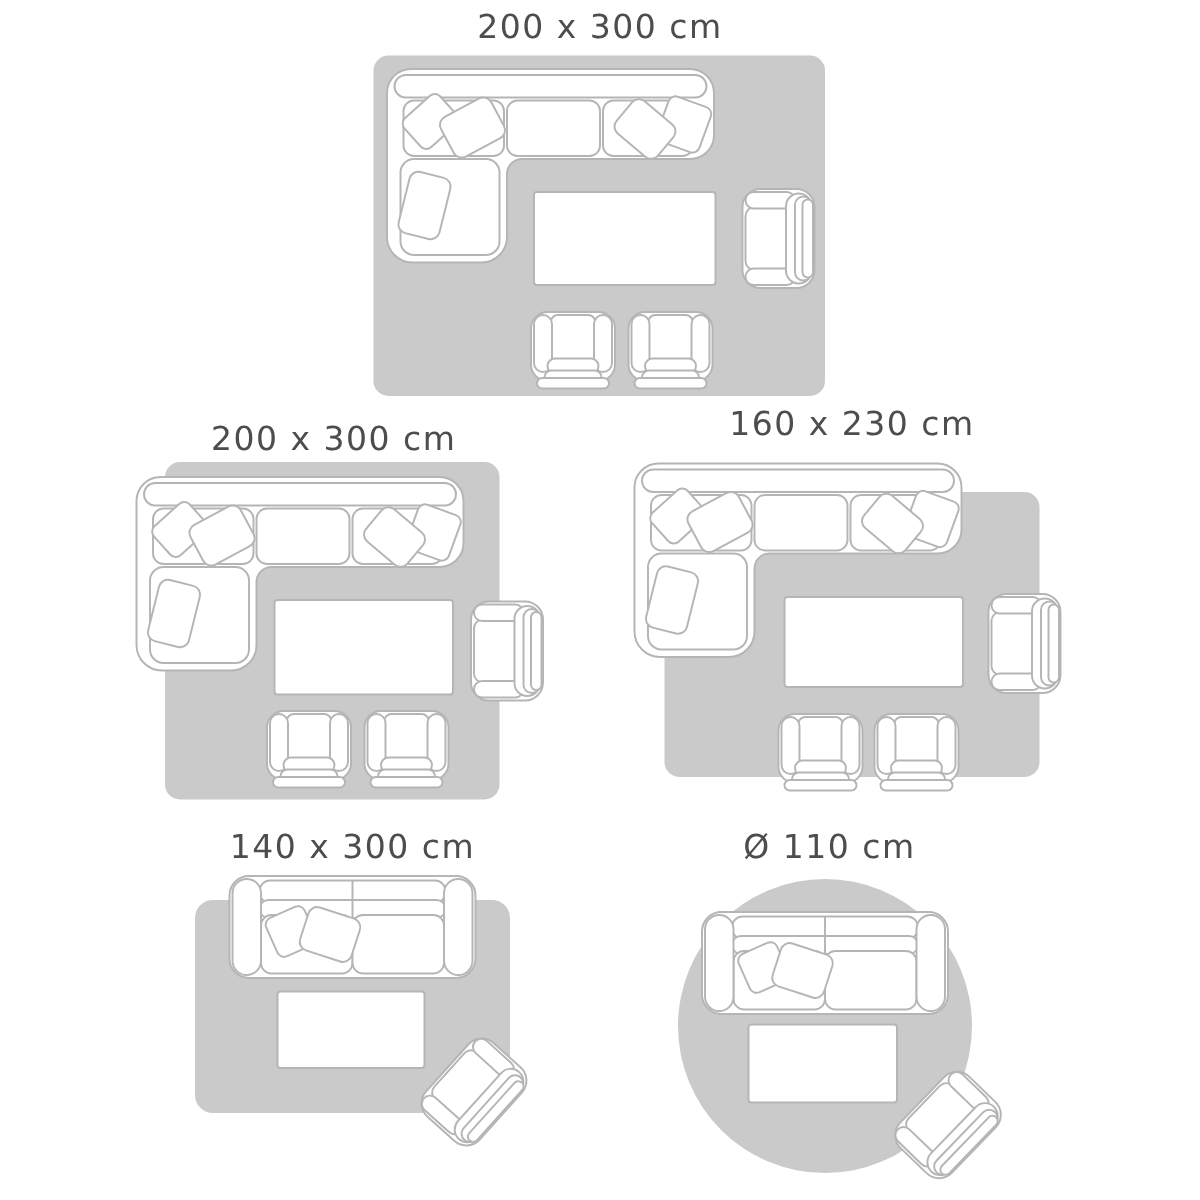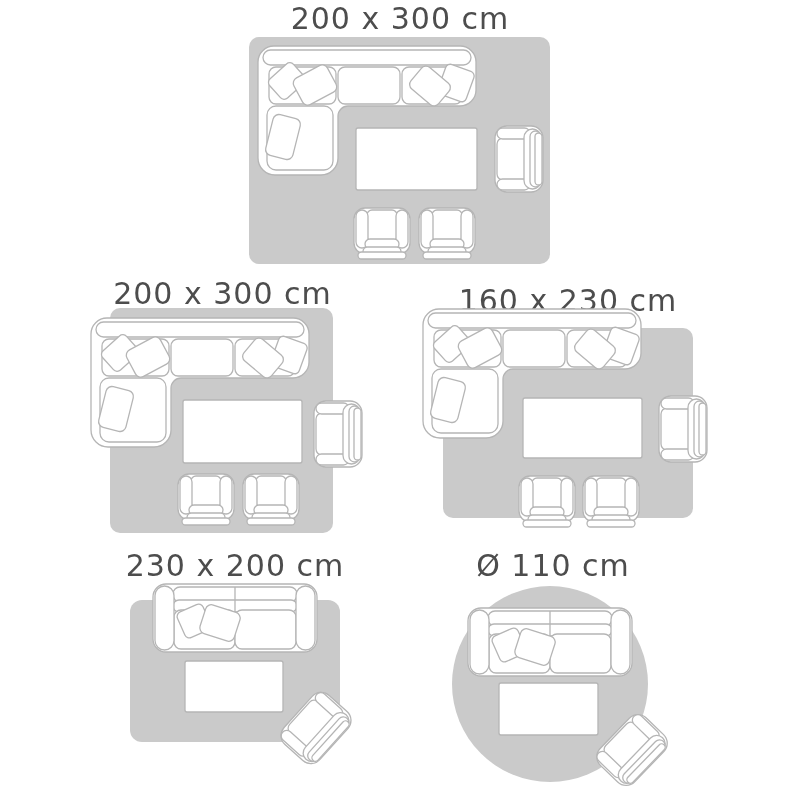--- a/index.html
+++ b/index.html
@@ -1,21 +1,21 @@
 <!DOCTYPE html>
 <html style="--rug: #cacaca; --line: #b5b5b5; --fill: #ffffff; --label: #4d4d4d;"><head>
 <meta charset="utf-8">
 <style>
   * { margin:0; padding:0; box-sizing:border-box; }
   html,body { width:800px; height:800px; background:#ffffff; }
   body { position:relative; overflow:hidden; font-family:"DejaVu Sans","Liberation Sans",sans-serif; }
   .size-label {
     position:absolute;
     text-align:center;
-    font-size:30px;
+    font-size:22px;
     line-height:26px;
     letter-spacing:1px;
     color:var(--label,#4d4d4d);
     white-space:nowrap;
   }
   .scene { position:absolute; }
   .scene svg { display:block; }
   .rug { fill:var(--rug,#cacaca); }
   .furn {
     fill:var(--fill,#ffffff);
@@ -88,22 +88,22 @@
       <rect x="43" y="3" width="12" height="38" rx="6"></rect>
       <rect x="12" y="32" width="34" height="10" rx="5"></rect>
       <rect x="10" y="40" width="38" height="9" rx="4.5"></rect>
       <rect x="5" y="45" width="48" height="7" rx="3.5"></rect>
     </g>
   </defs>
 </svg>
 
 <div class="size-label" style="left:230px;top:6px;width:340px">200 x 300 cm</div>
 <div class="size-label" style="left:60px;top:281px;width:325px">200 x 300 cm</div>
-<div class="size-label" style="left:408px;top:288px;width:320px">160 x 230 cm</div>
-<div class="size-label" style="left:85px;top:553px;width:300px">230 x 200 cm</div>
+<div class="size-label" style="left:408px;top:271px;width:320px">160 x 230 cm</div>
+<div class="size-label" style="left:85px;top:553px;width:300px">140 x 300 cm</div>
 <div class="size-label" style="left:403px;top:553px;width:300px">Ø 110 cm</div>
 
 <section class="scene" style="left:230px;top:30px">
   <svg viewBox="0 0 340 240" width="340" height="240">
     <rect class="rug" x="19" y="7" width="301" height="227" rx="10"></rect>
     <use href="#def-sectional" transform="translate(27,15)"></use>
     <rect class="furn" x="126" y="98" width="121" height="62" rx="2"></rect>
     <use href="#def-armchair" transform="translate(264,95)"></use>
     <use href="#def-chair" transform="translate(123,177)"></use>
     <use href="#def-chair" transform="translate(188,177)"></use>

